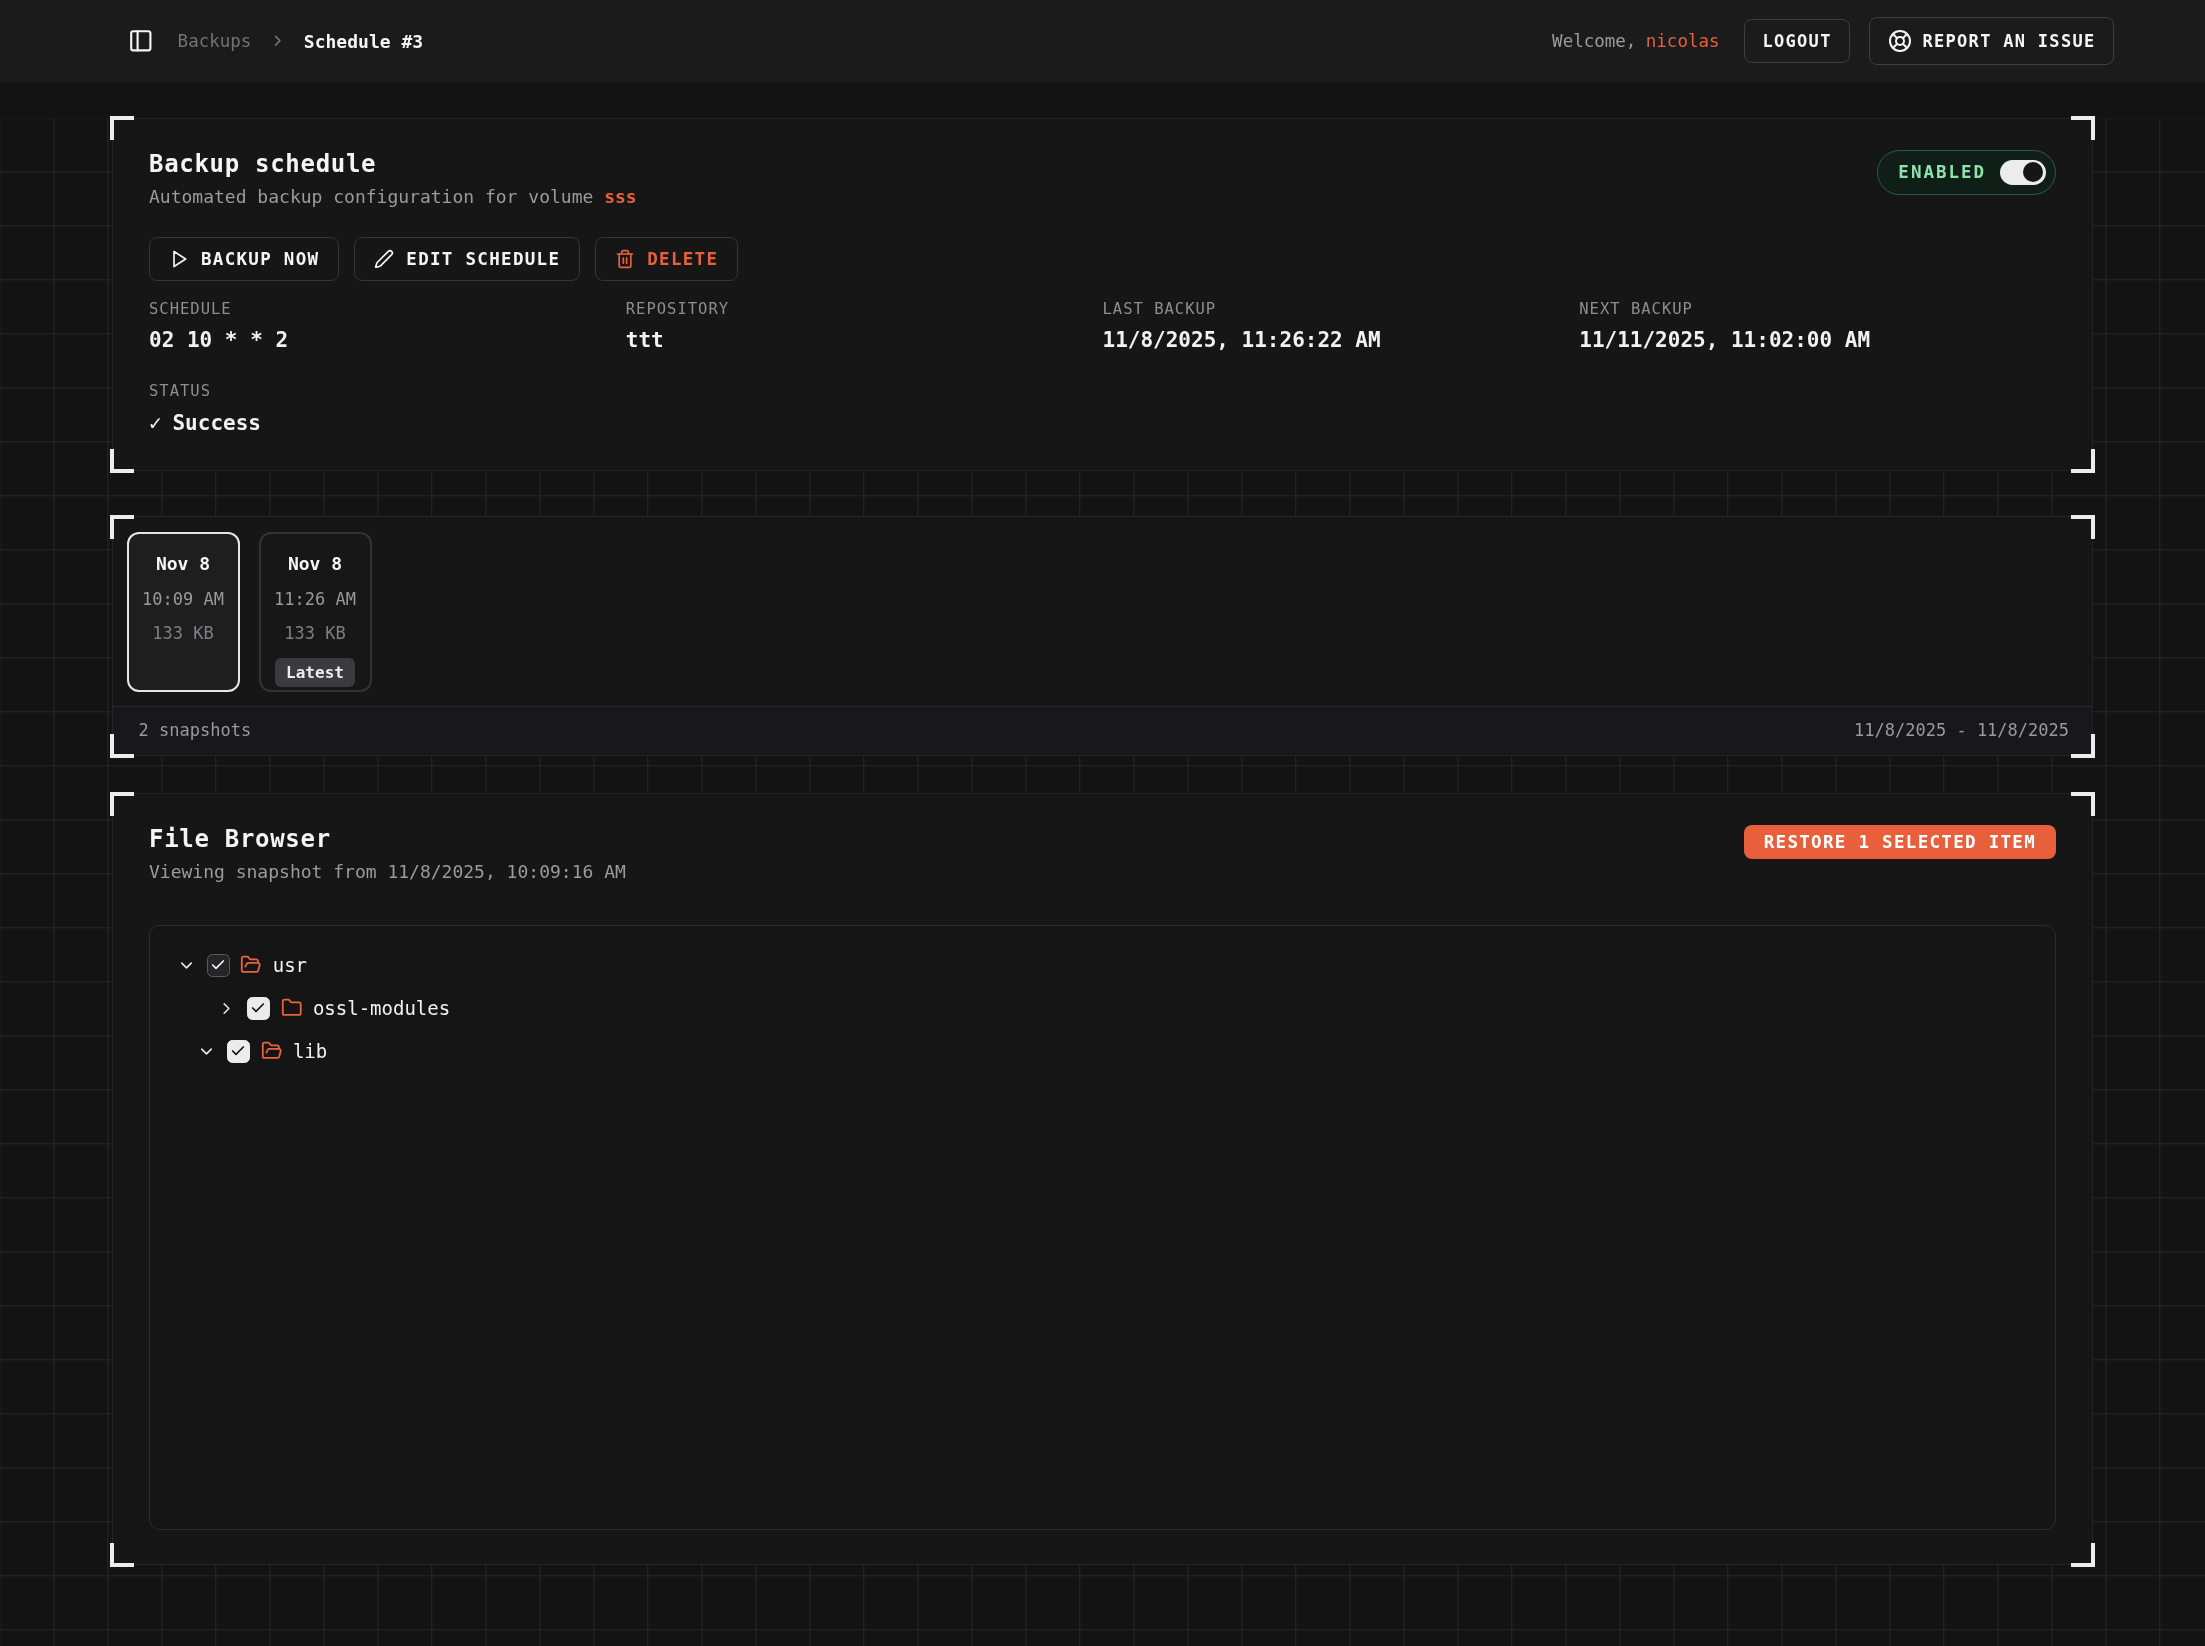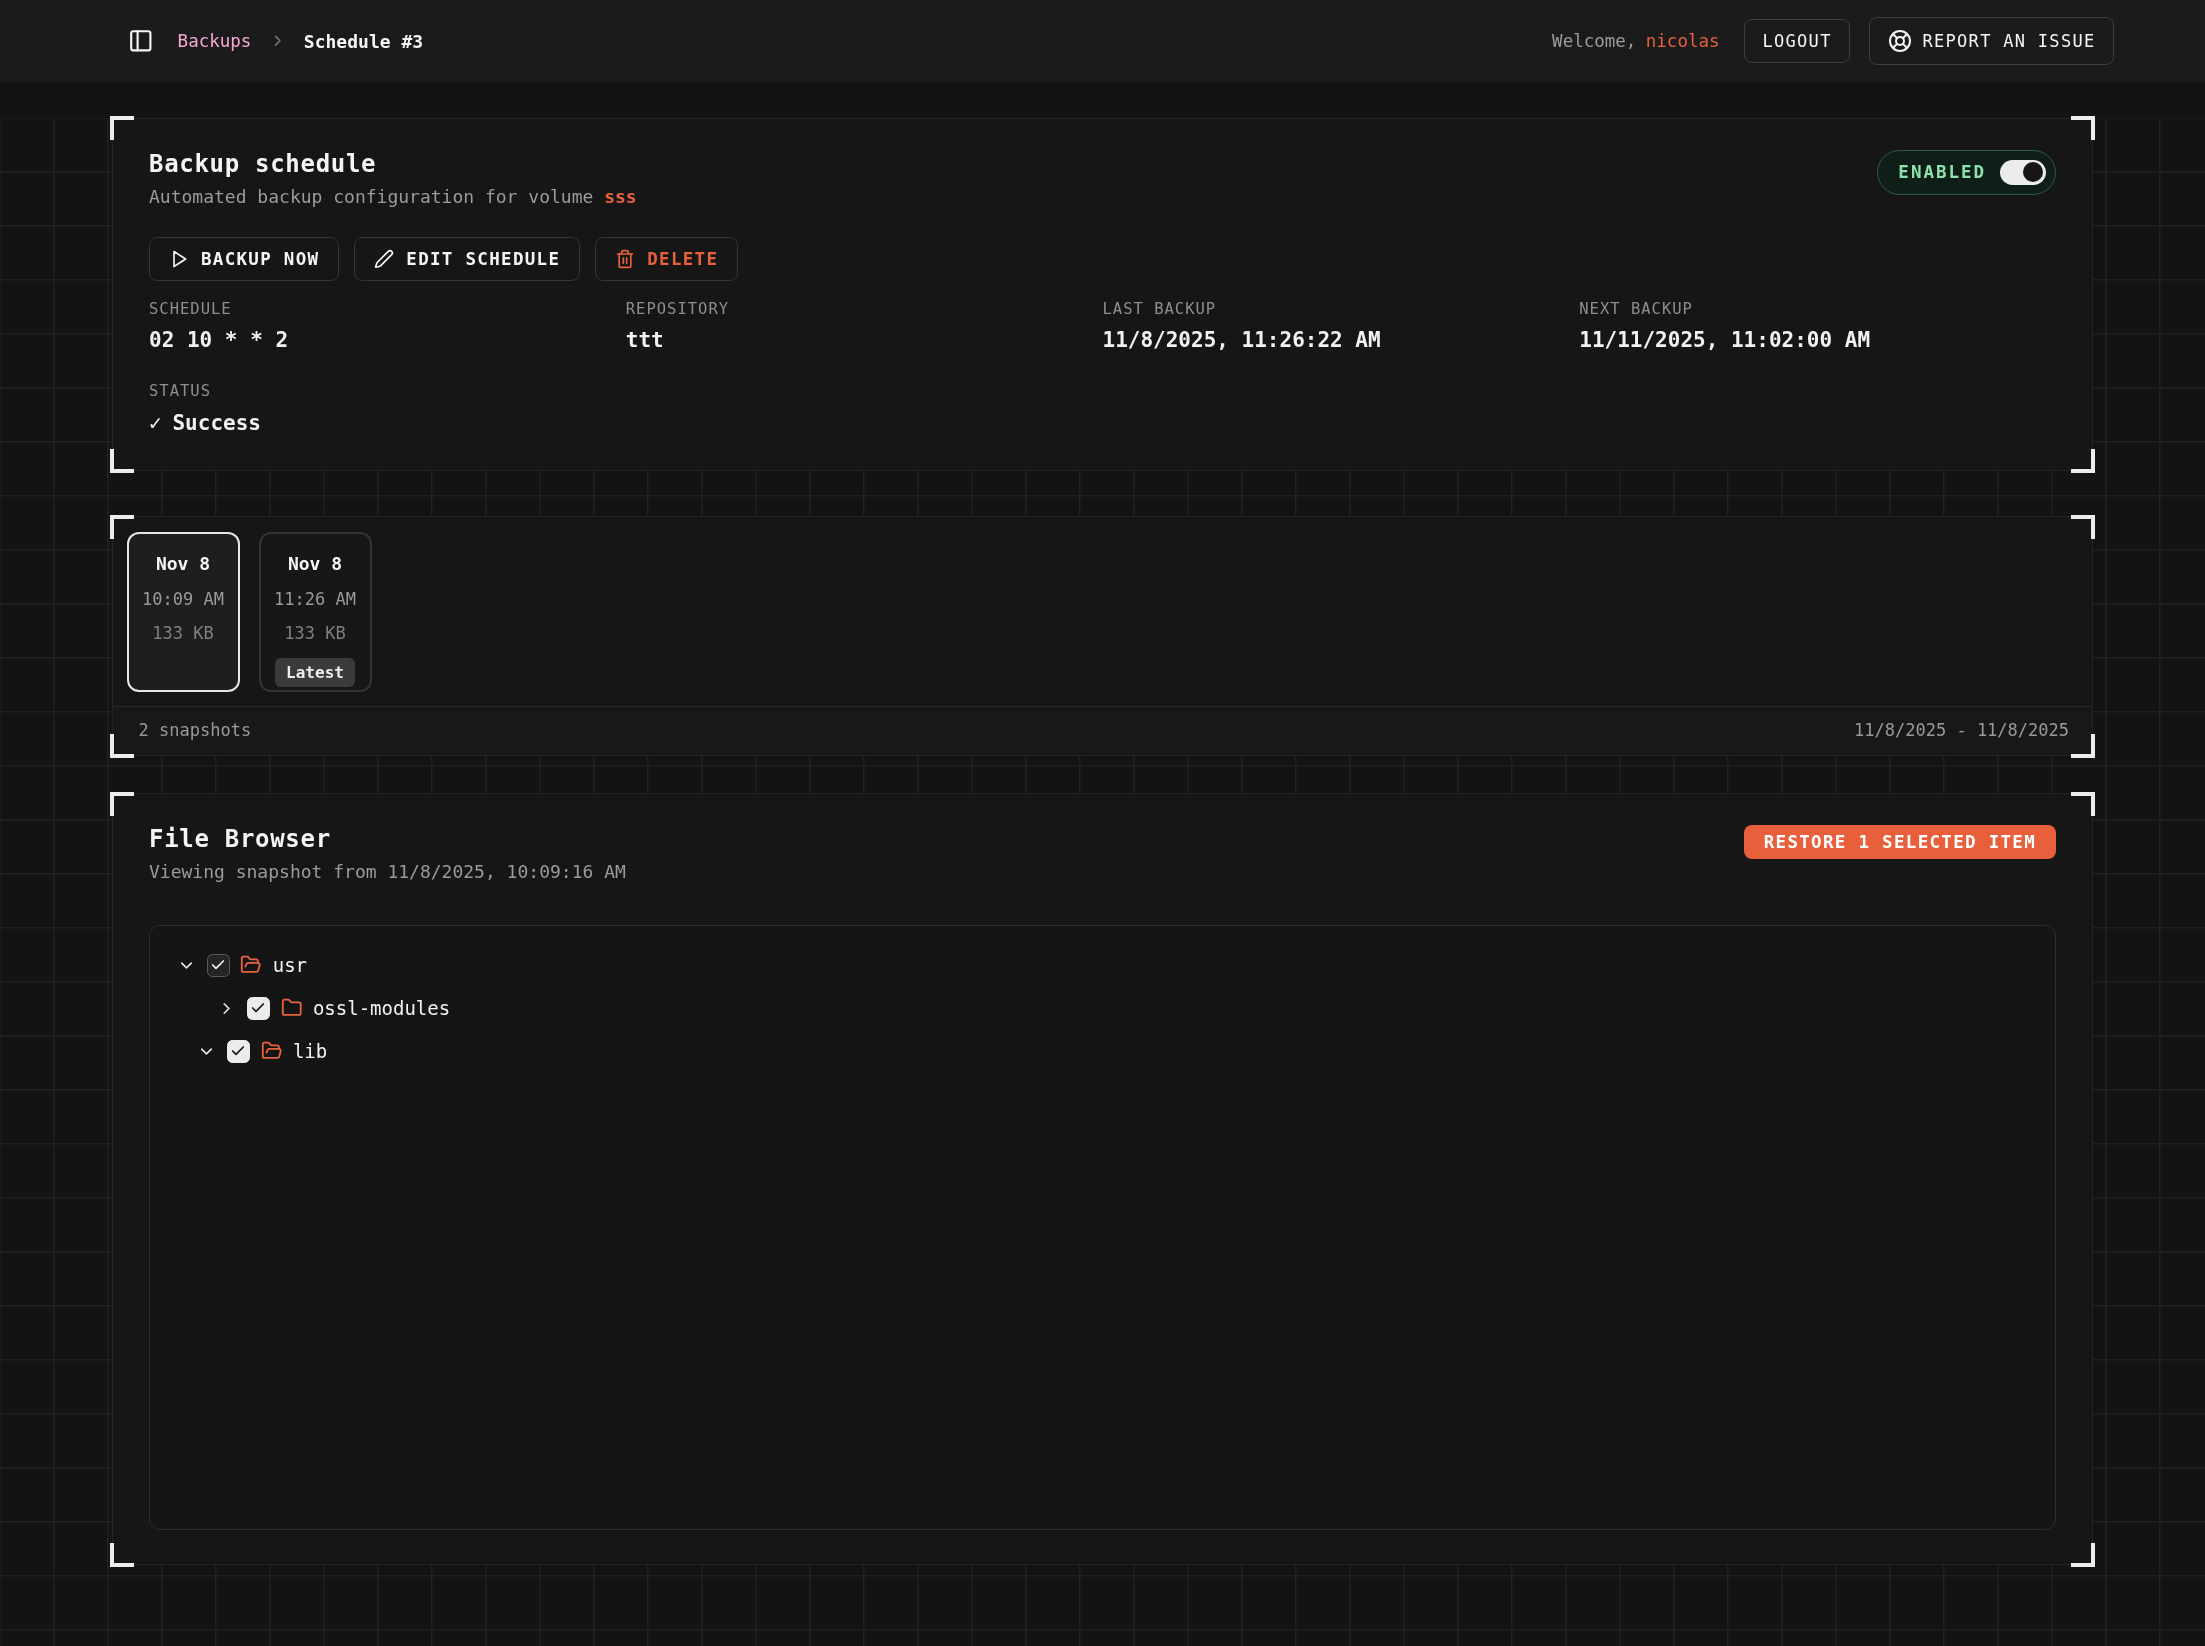--- a/index.html
+++ b/index.html
@@ -5,29 +5,29 @@
   * { margin:0; padding:0; box-sizing:border-box; }
   html,body { width:2205px; height:1647px; background:#131314; overflow:hidden;
     font-family:"DejaVu Sans Mono","Liberation Mono",monospace; }
 
   
   .topbar { height:82px; background:#1b1b1c; display:flex; align-items:center;
     justify-content:space-between; padding:0 91px 0 128px; }
   .topbar-left { display:flex; align-items:center; gap:24px; }
   .icon-btn { background:none; border:none; cursor:pointer; display:flex; align-items:center; }
   .crumbs { display:flex; align-items:center; gap:17.5px; }
-  .crumb-parent { color:#f9a8d4; font-size:17.5px; }
+  .crumb-parent { color:#737373; font-size:17.5px; }
   .crumb-sep { display:flex; align-items:center; color:#7a7a7c; }
   .crumb-current { color:#f5f5f5; font-size:18px; font-weight:bold; }
   .topbar-right { display:flex; align-items:center; gap:19px; }
   .welcome { font-size:17.5px; color:#9c9c9e; margin-right:5.4px; }
   .welcome .user { color:#e8613c; margin-left:9.4px; }
   .tb-btn { display:flex; align-items:center; gap:10.8px; background:#1b1b1c;
     border:1.3px solid #3f3f42; border-radius:8px; padding:10.8px 17.5px;
-    color:#f5f5f5; font-size:17px; font-weight:normal; letter-spacing:1.3px;
+    color:#f5f5f5; font-size:17px; font-weight:bold; letter-spacing:1.3px;
     font-family:inherit; cursor:pointer; }
 
   
   .content { position:relative; width:2205px; height:1565px;
     background-color:#131314;
     background-image:linear-gradient(#27272a 1.3px, transparent 1.3px),
                      linear-gradient(90deg,#27272a 1.3px, transparent 1.3px);
     background-size:54px 54px; background-position:-0.7px -0.7px; }
 
   

